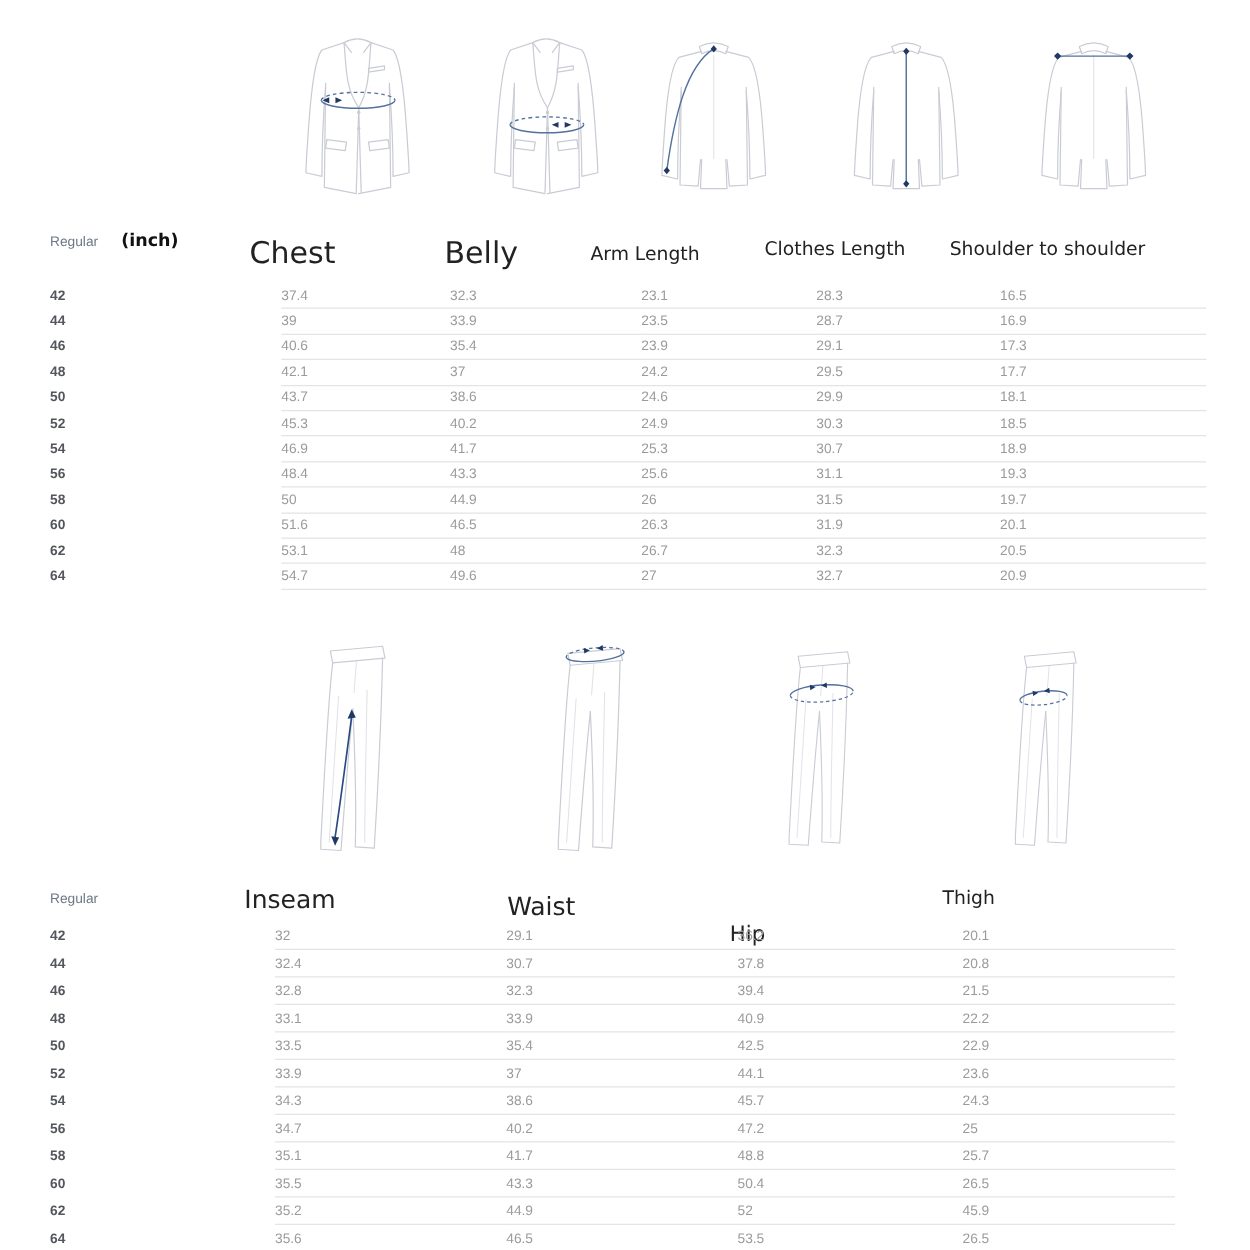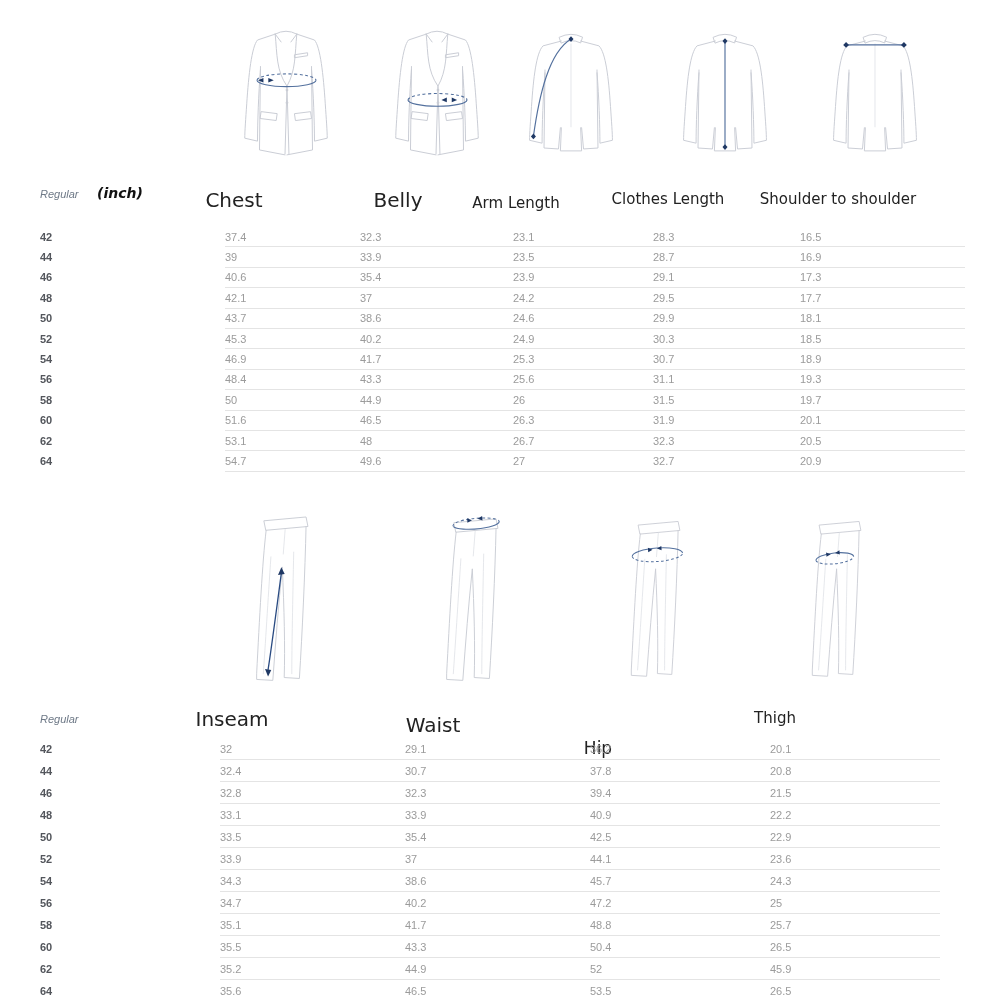--- a/index.html
+++ b/index.html
@@ -1,25 +1,25 @@
 <!DOCTYPE html>
 <html><head>
 <meta charset="utf-8">
 <style>
   html,body{margin:0;padding:0;background:#ffffff;}
   #page{position:relative;width:1000px;height:1000px;background:#fff;overflow:hidden;
         font-family:"Liberation Sans",sans-serif;}
   .illus{position:absolute;}
   .hdr{position:absolute;transform:translateX(-50%);white-space:nowrap;
        font-family:"DejaVu Sans",sans-serif;color:#222;}
-  .hdr.big{font-size:20px;}
+  .hdr.big{font-size:24px;}
   .hdr.med{font-size:15px;}
   .hdr.s16{font-size:20px;}
   .hdr.s17{font-size:17px;}
-  .reg-line{position:absolute;left:40px;white-space:nowrap;font-style:italic;}
+  .reg-line{position:absolute;left:40px;white-space:nowrap;}
   .reg-label{font-size:11px;color:#6e7987;font-family:"Liberation Sans",sans-serif;}
   .unit-label{font-size:14px;font-weight:bold;color:#111;margin-left:14px;
               font-family:"DejaVu Sans",sans-serif;}
   table.size-table{position:absolute;border-collapse:collapse;table-layout:fixed;}
   table.size-table td{padding:0;font-size:11px;vertical-align:middle;}
   table.size-table td.size-cell{color:#53565c;font-weight:600;border-bottom:none;}
   table.size-table td.val-cell{color:#9b9b9b;border-bottom:1px solid #e4e4e4;}
   #jacket-table td{height:19.4px;}
   #pants-table td{height:21px;}
   svg .garment{stroke:#c9ccd4;fill:none;stroke-width:1;stroke-linejoin:round;stroke-linecap:round;}
@@ -130,21 +130,21 @@
       <polygon class="mdark" points="25,15 28,18 25,21 22,18"></polygon>
       <polygon class="mdark" points="85,15 88,18 85,21 82,18"></polygon>
     </g>
   </svg>
 
   <div class="reg-line" style="top:184px">
     <span class="reg-label">Regular</span>
     <span class="unit-label">(inch)</span>
   </div>
   <div class="hdr big" style="left:234px;top:188px">Chest</div>
-  <div class="hdr big" style="left:398px;top:188px">Belly</div>
+  <div class="hdr big" style="left:385px;top:188px">Belly</div>
   <div class="hdr med" style="left:516px;top:194px">Arm Length</div>
   <div class="hdr med" style="left:668px;top:190px">Clothes Length</div>
   <div class="hdr med" style="left:838px;top:190px">Shoulder to shoulder</div>
 
   <table class="size-table" id="jacket-table" style="left:40px;top:227px;width:925px">
     <colgroup>
       <col style="width:185px">
         <col style="width:135px">
         <col style="width:153px">
       <col style="width:140px">

